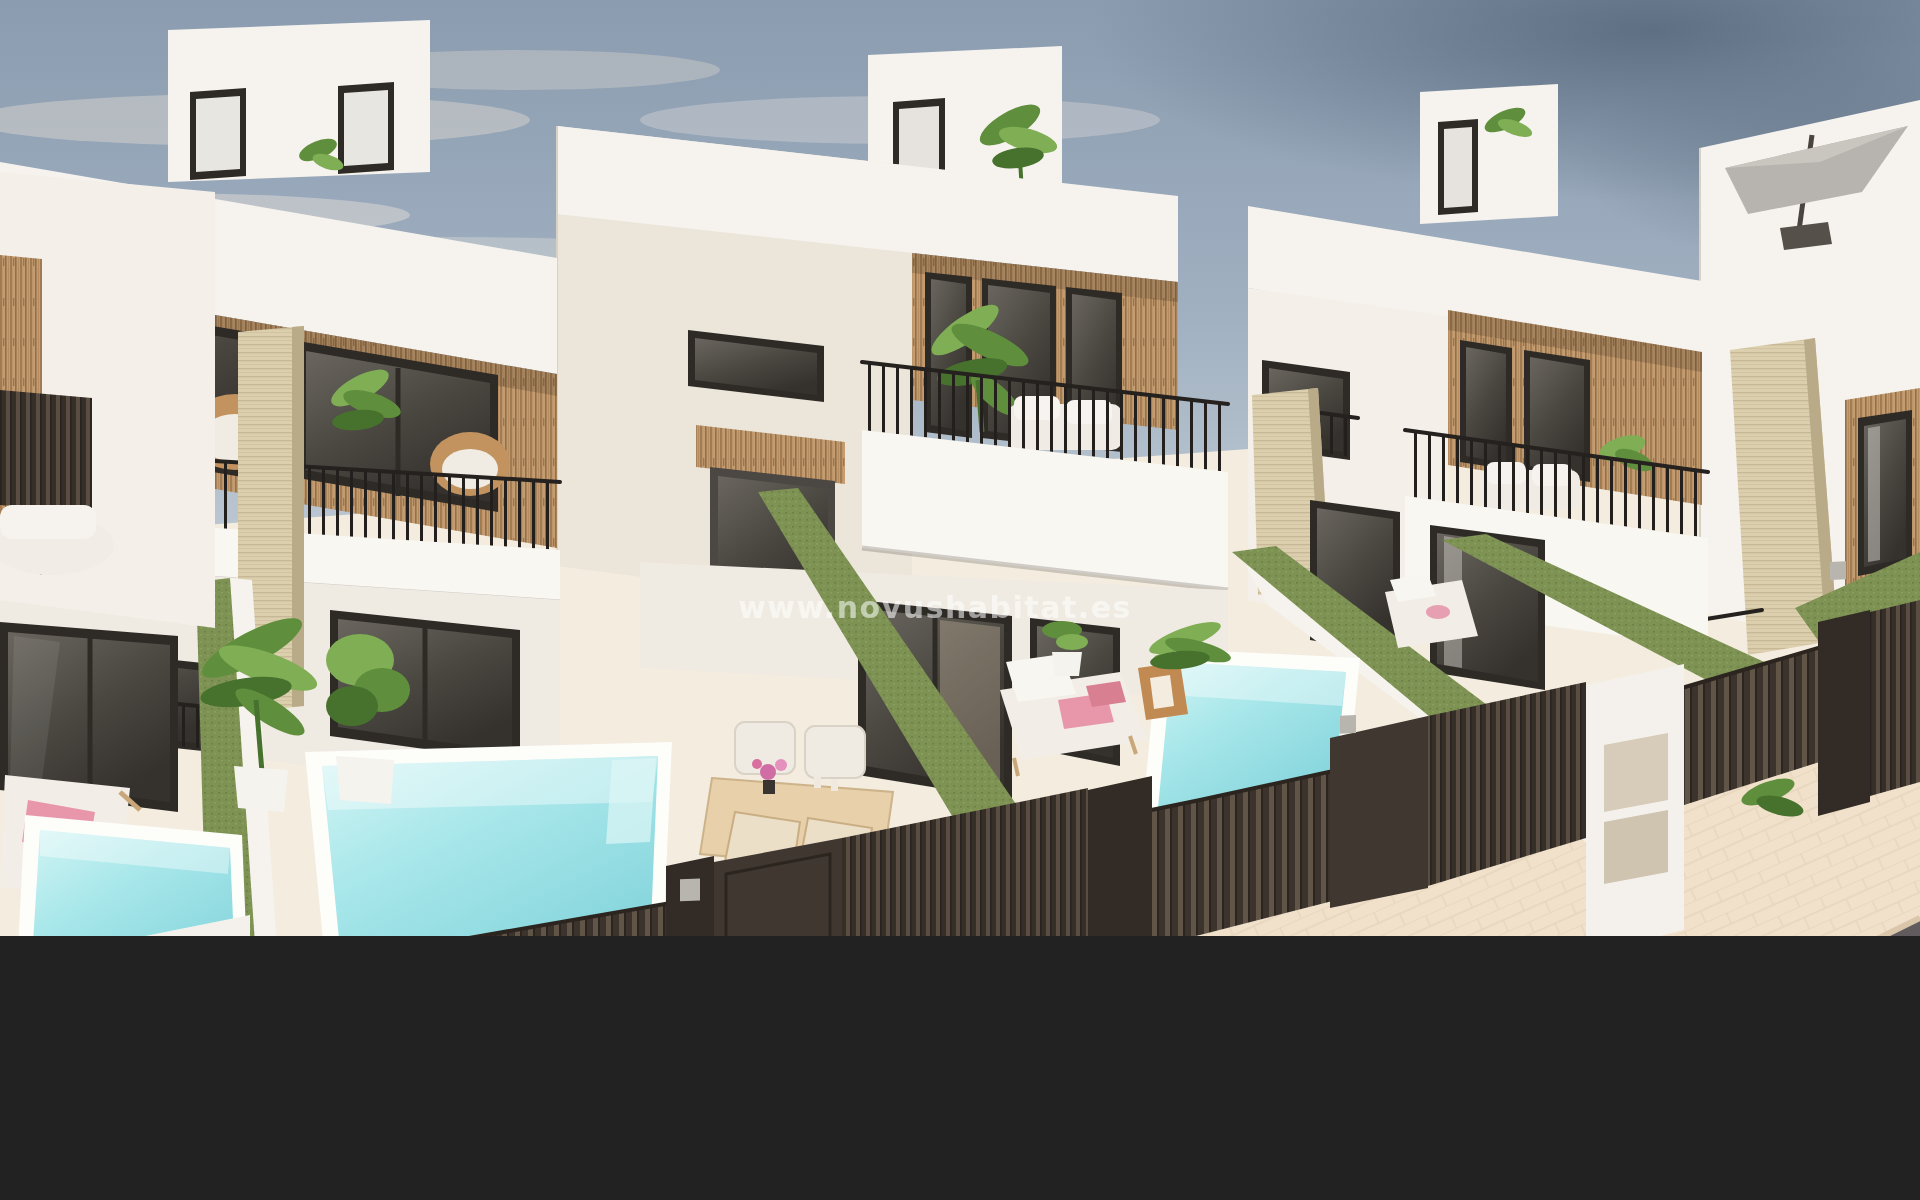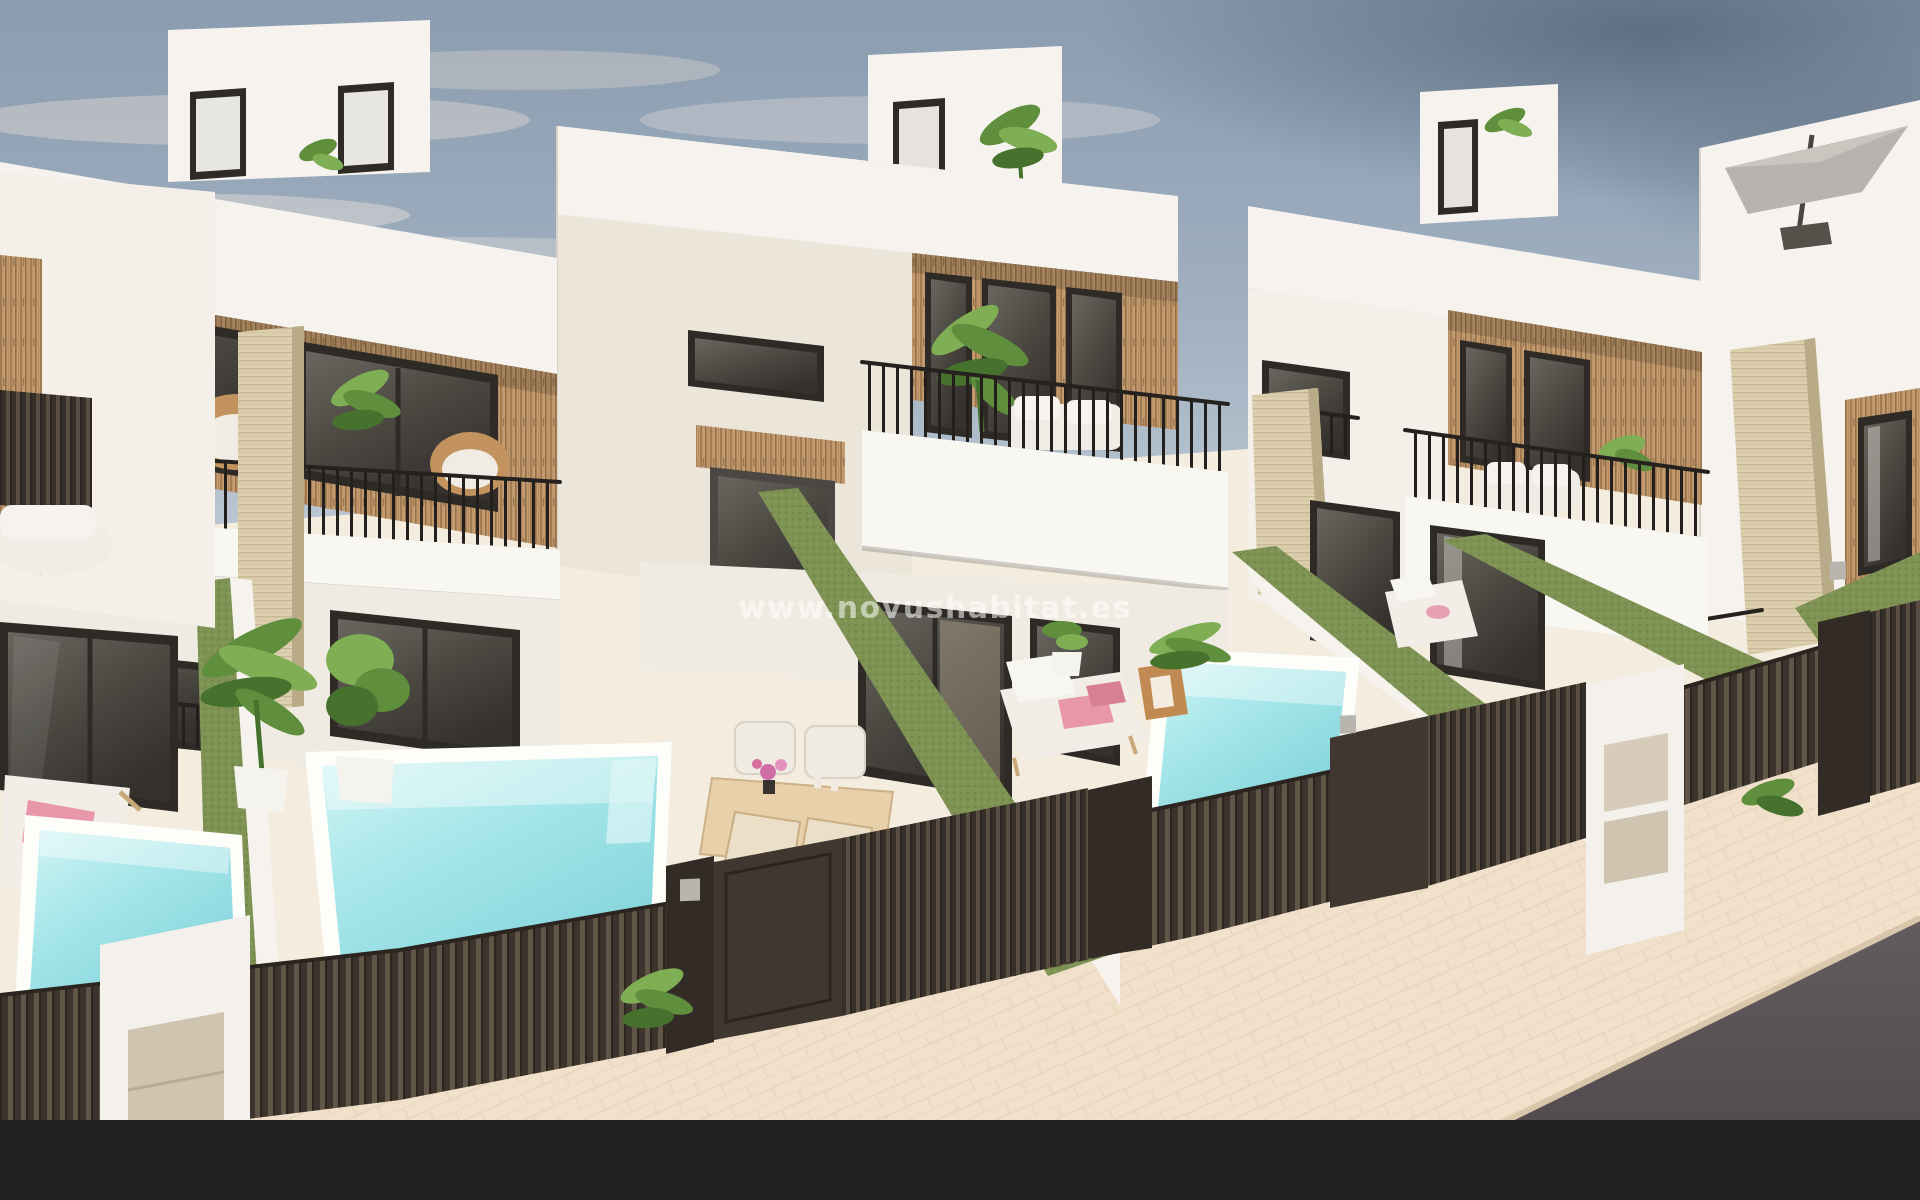--- a/index.html
+++ b/index.html
@@ -1,16 +1,16 @@
 <!DOCTYPE html>
 <html><head>
 <meta charset="utf-8">
 <style>
   html,body{margin:0;padding:0;background:#222;}
-  .stage{width:1920px;height:1120px;position:relative;overflow:hidden;font-family:"DejaVu Sans",sans-serif;}
+  .stage{width:1920px;height:936px;position:relative;overflow:hidden;font-family:"DejaVu Sans",sans-serif;}
   svg{display:block;width:1920px;height:1200px;}
   .wall{fill:#f6f3ee}.wallL{fill:#f4f0e9}.wallB{fill:#f9f7f2}.walllow{fill:#f0ebe2}.wallgap{fill:#ebe5da}
   .frame{fill:#2e2b27}.glass{fill:url(#glassG)}
   .wood{fill:url(#woodP)}.trav{fill:url(#travP)}.grass{fill:url(#grassP)}
   .bars{fill:url(#barsP)}.fence{fill:url(#fenceP)}.gate{fill:url(#gateP)}
   .rail{stroke:#24211e;stroke-width:4;fill:none;stroke-linecap:round}
   .edge{stroke:#d8d1c6;stroke-width:2}
   .shadowline{stroke:rgba(60,50,40,.22);stroke-width:5;fill:none}
   .leaf{fill:#5f8f3d}.leaf2{fill:#7fae54}.leaf3{fill:#47722e}
   .watermark{font-size:30px;font-weight:bold;letter-spacing:1.5px;fill:#ffffff;opacity:.55;text-anchor:middle;}

